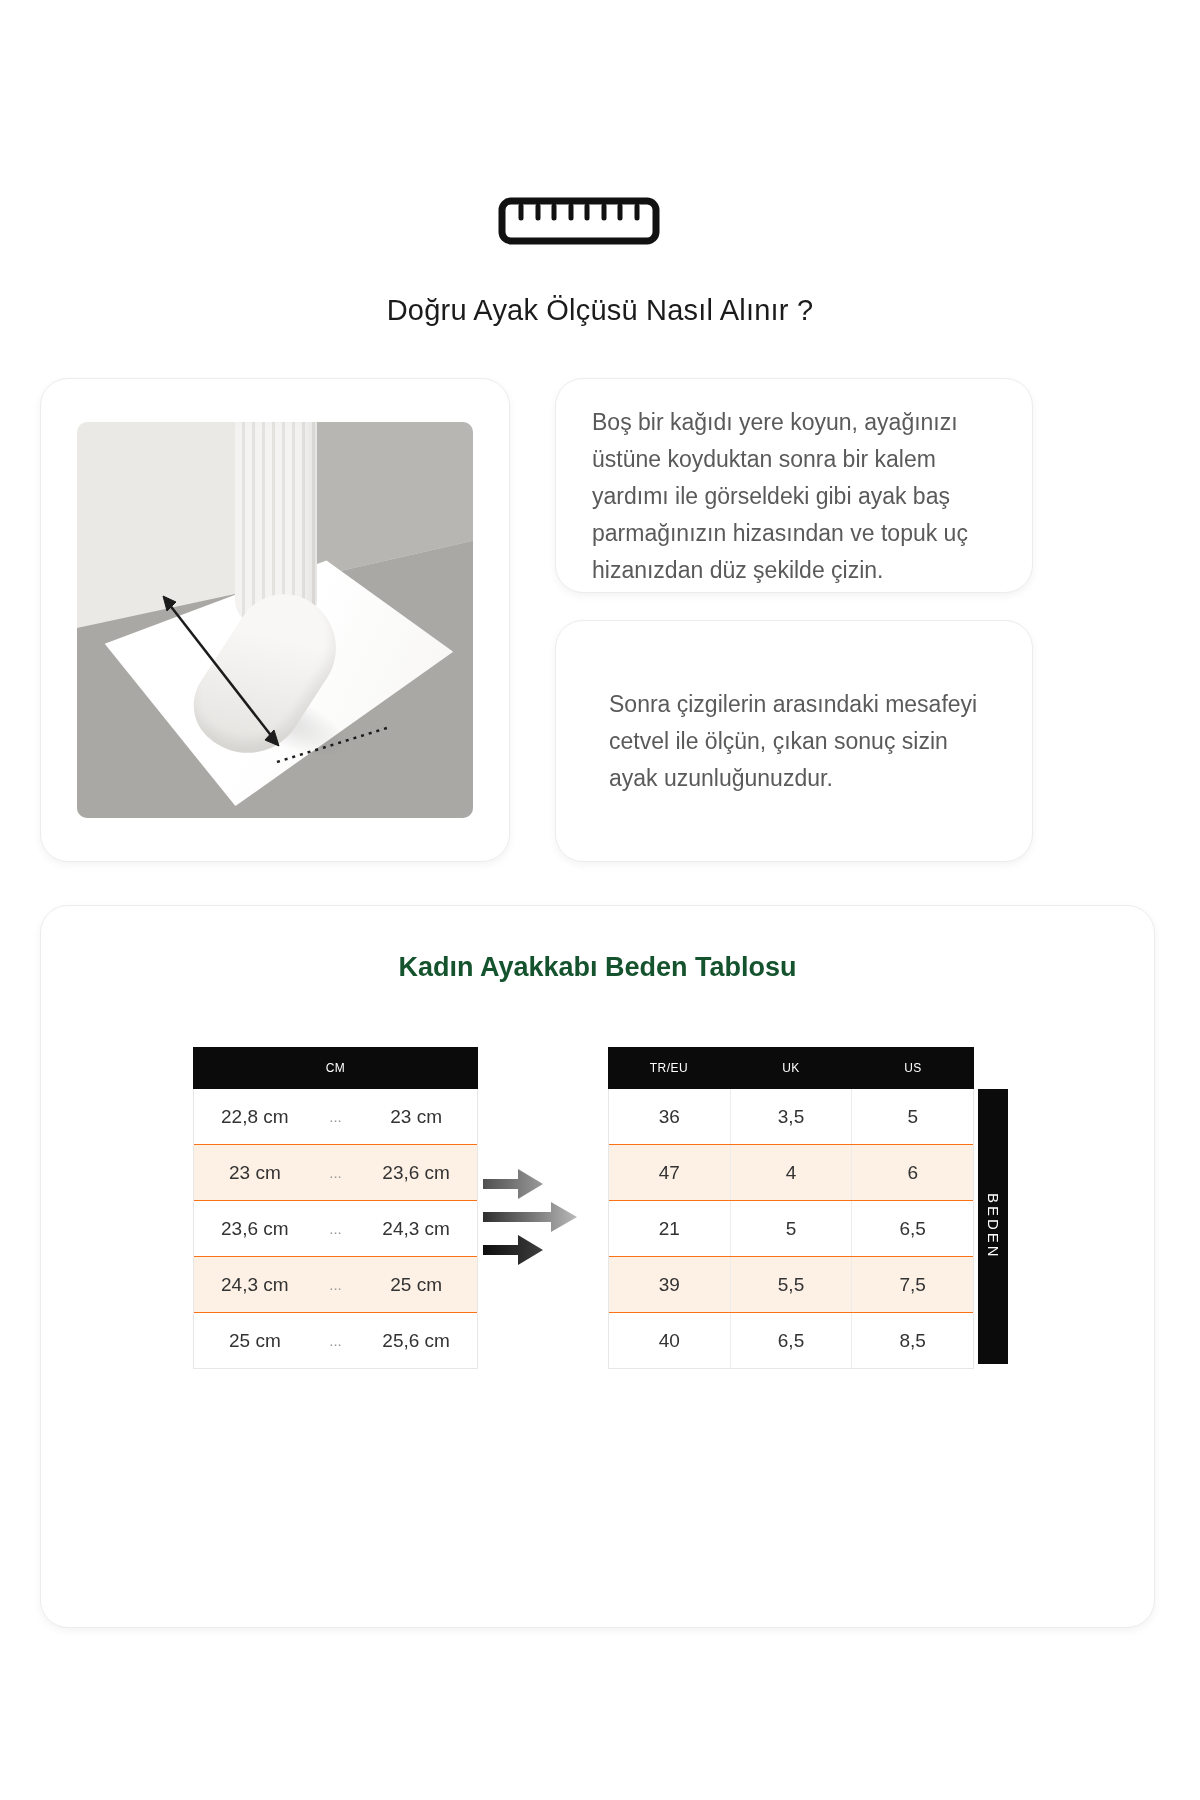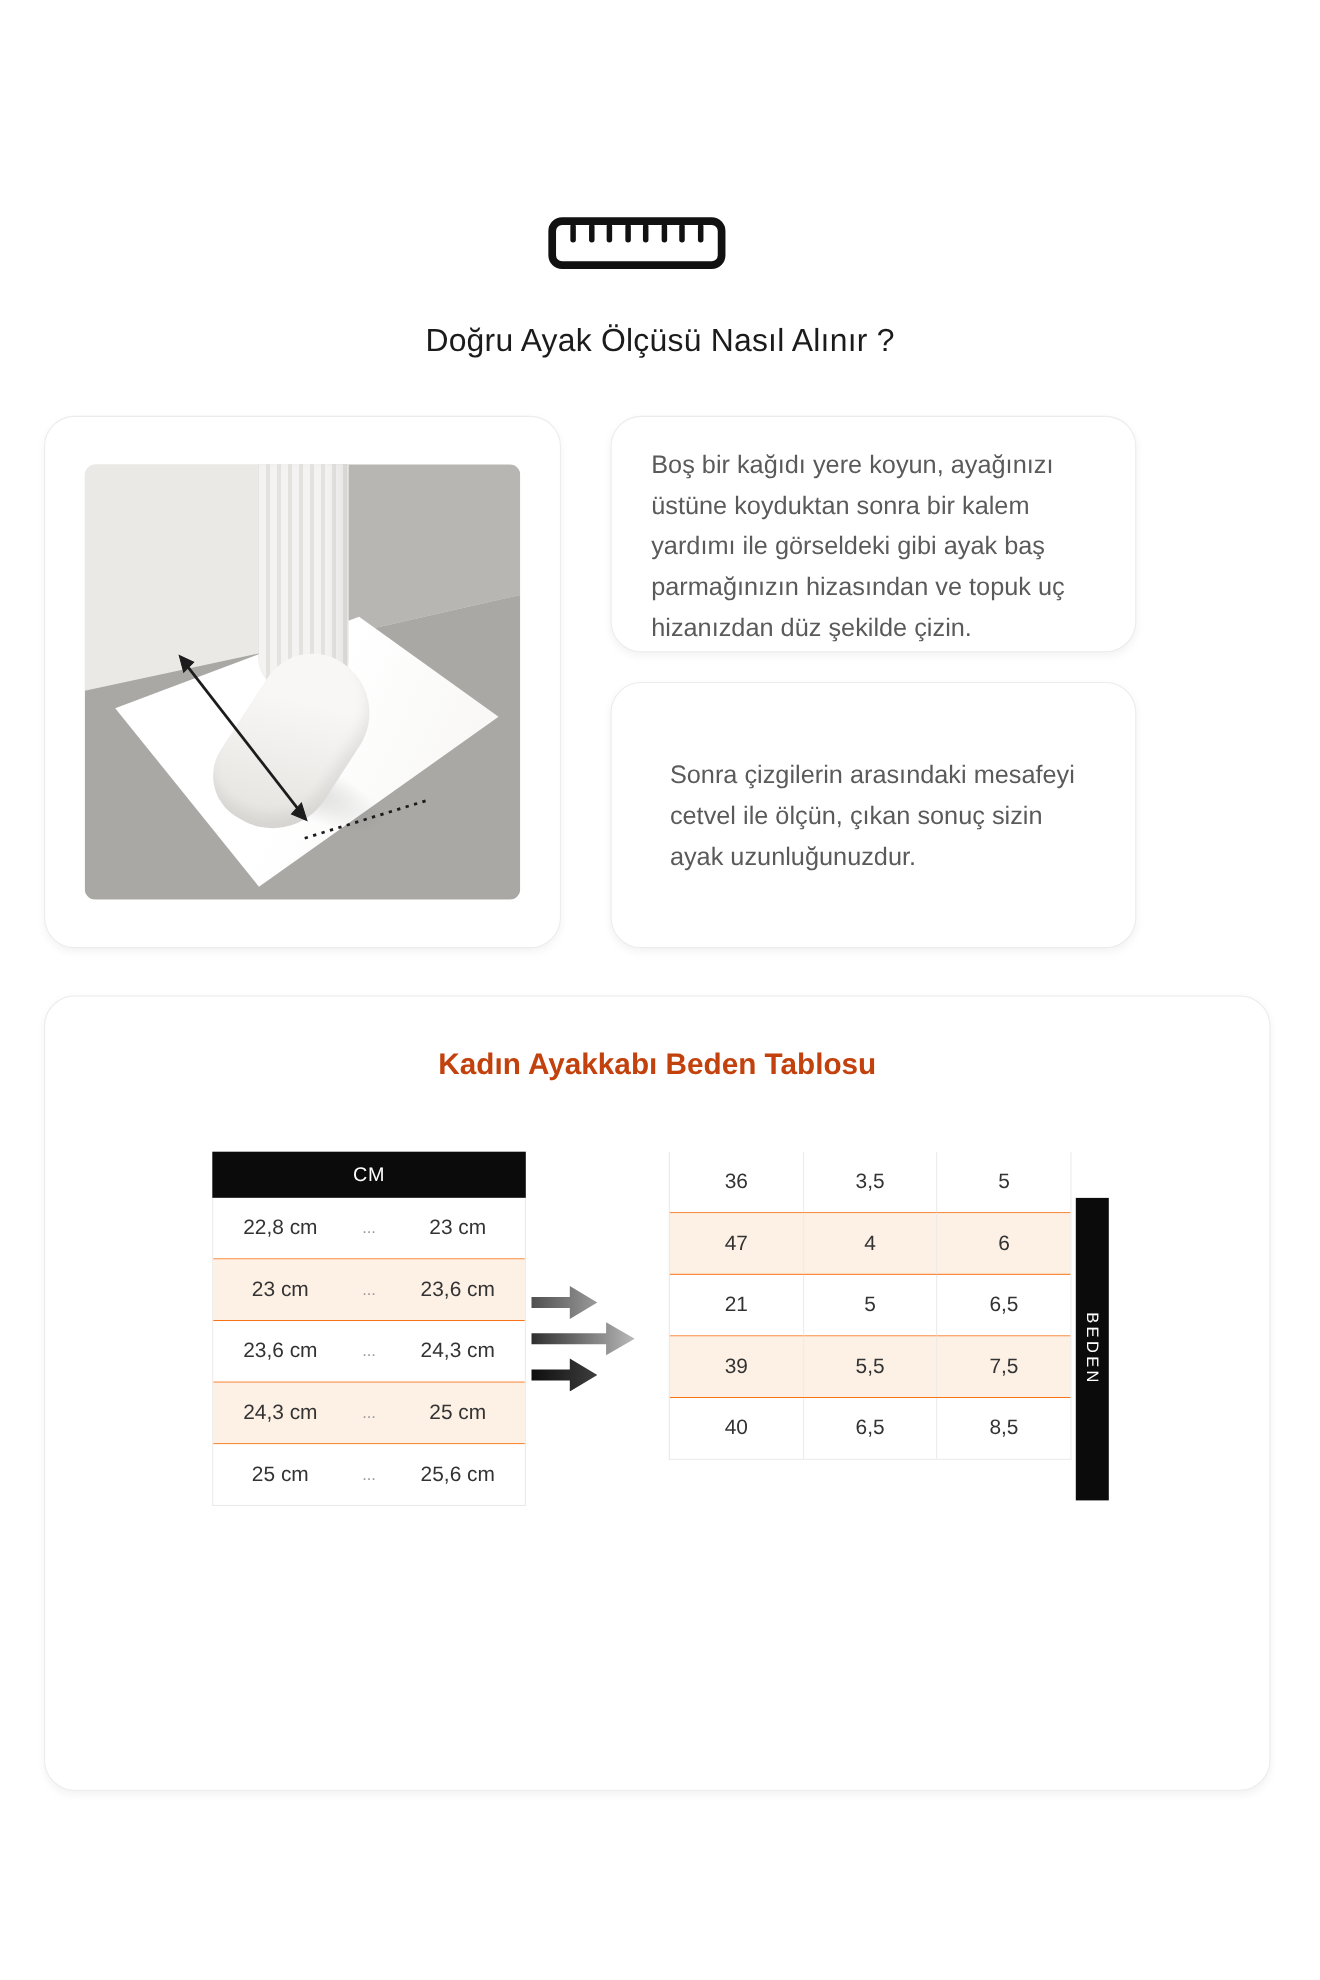--- a/index.html
+++ b/index.html
@@ -50,26 +50,26 @@
     border-radius:52px 58px 60px 46px;transform:rotate(33deg);
     box-shadow:inset -8px -8px 12px rgba(0,0,0,.07);}
   .photo svg{position:absolute;inset:0;}
 
   
   .size-card{
     left:40px;top:905px;width:1115px;height:723px;background:#fff;
     border:1.5px solid #ececec;border-radius:28px;box-shadow:0 3px 8px rgba(0,0,0,.05);
     box-sizing:border-box;position:absolute;
   }
-  .size-title{margin:0;padding-top:46px;text-align:center;font-size:27px;font-weight:700;color:#c2410c;}
+  .size-title{margin:0;padding-top:46px;text-align:center;font-size:27px;font-weight:700;color:#14532d;}
   .tables-row{position:absolute;left:152px;top:141px;display:flex;align-items:flex-start;}
 
   .tbl{box-sizing:border-box;}
   .tbl-header{height:42px;background:#0b0b0b;color:#fff;display:flex;align-items:center;
-    font-size:18px;letter-spacing:.5px;}
+    font-size:12px;letter-spacing:.5px;}
   .tbl-header.single{justify-content:center;}
   .tbl-body{border:1px solid #e7e7e7;border-top:none;}
   .trow{height:55px;display:flex;align-items:center;background:#fff;border-bottom:1px solid #f97316;
     font-size:19px;color:#333;}
   .trow:last-child{border-bottom:none;}
   .trow.alt{background:#fdf1e6;}
 
   .cm-table{width:285px;}
   .cm-table .c-from,.cm-table .c-to{width:43%;text-align:center;}
   .cm-table .c-dots{width:14%;text-align:center;color:#999;font-size:15px;}
@@ -193,20 +193,25 @@
               <stop offset="1" stop-color="#3e3e3e"></stop>
           </linearGradient>
         </defs>
         <polygon fill="url(#g1)" points="0,14 35,14 35,4 60,19 35,34 35,24 0,24"></polygon>
         <polygon fill="url(#g2)" points="0,47 68,47 68,37 94,52 68,67 68,57 0,57"></polygon>
         <polygon fill="url(#g3)" points="0,80 35,80 35,70 60,85 35,100 35,90 0,90"></polygon>
       </svg>
     </div>
 
     <div class="tbl intl-table">
+      <div class="tbl-header">
+        <span class="hcell">TR/EU</span>
+        <span class="hcell">UK</span>
+        <span class="hcell">US</span>
+      </div>
       <div class="tbl-body">
         <div class="trow">
           <span class="ccell">36</span>
           <span class="ccell">3,5</span>
           <span class="ccell">5</span>
         </div>
         <div class="trow alt">
           <span class="ccell">47</span>
           <span class="ccell">4</span>
           <span class="ccell">6</span>

